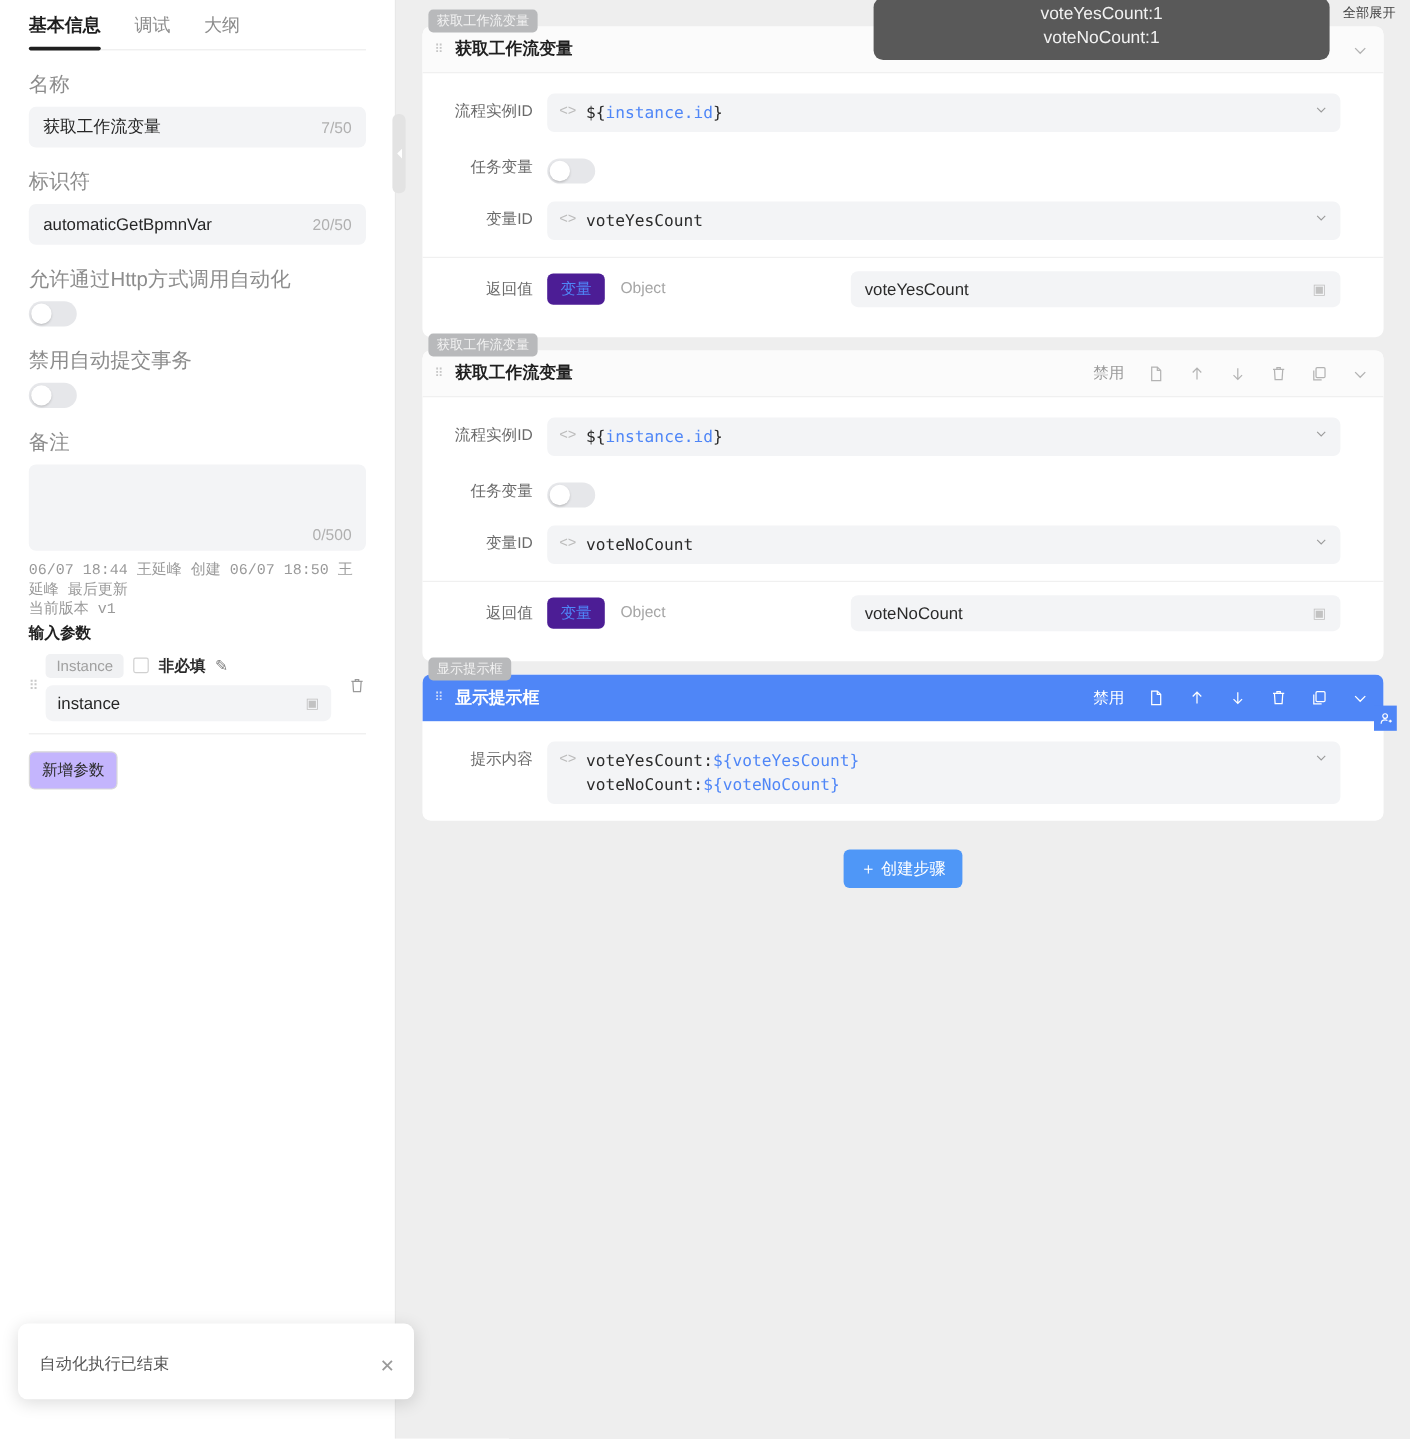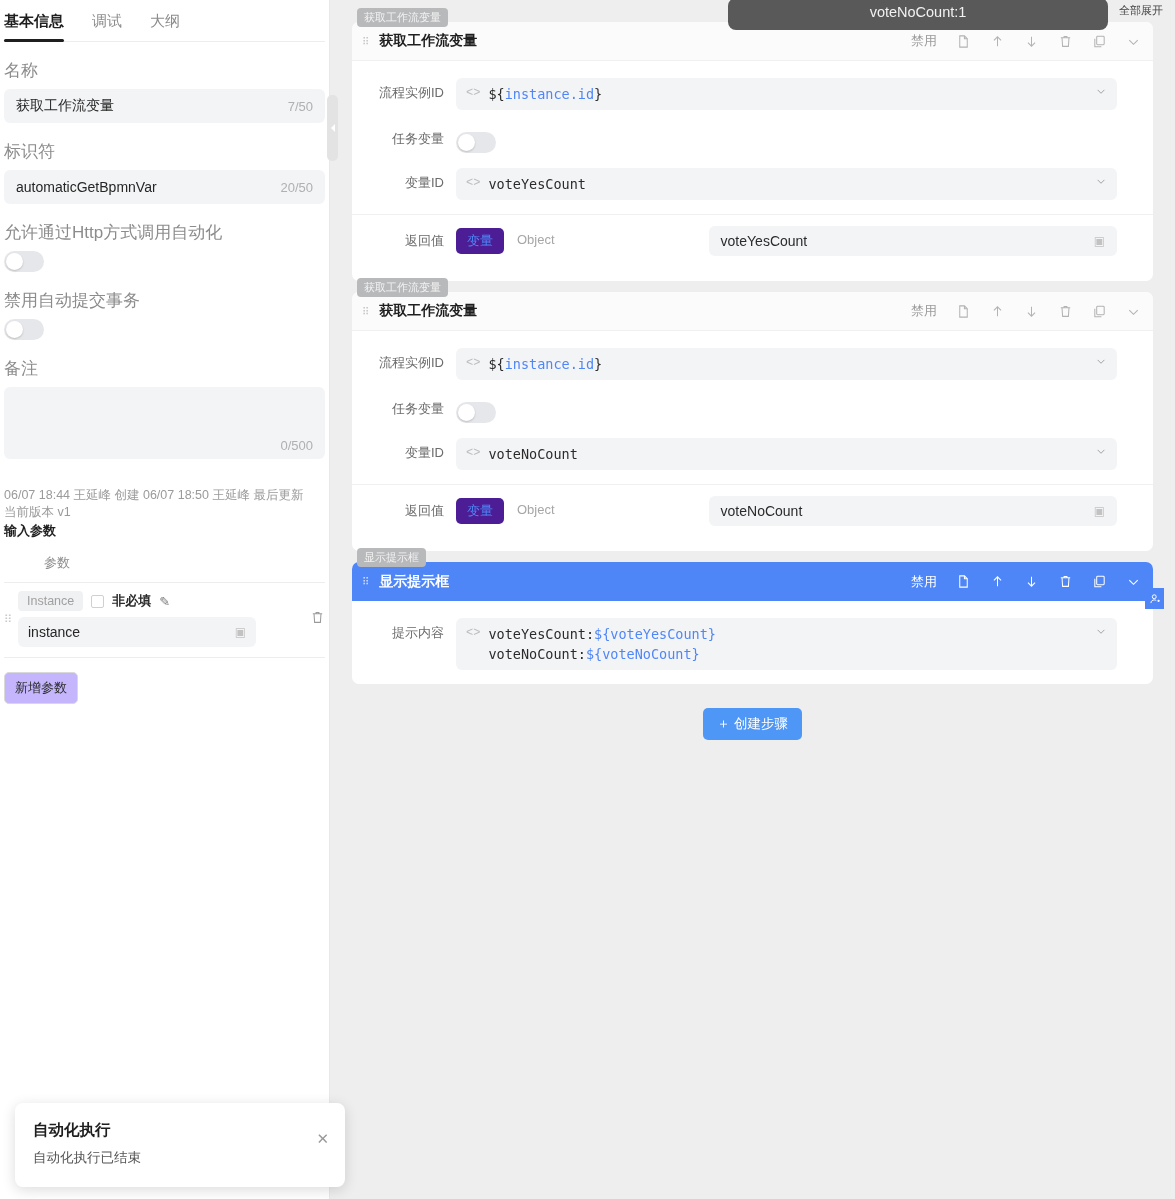--- a/index.html
+++ b/index.html
@@ -12,21 +12,21 @@
   }
   .app { position: relative; width: 1175px; height: 1199px; display: flex; }
 
   
   .sidebar {
     position: relative;
     width: 330px; height: 1199px;
     background: #ffffff;
     border-right: 1px solid #e8e8e8;
     flex: 0 0 330px;
-    padding: 0 4px;
+    padding: 0 24px;
   }
   .tabs { display: flex; gap: 28px; padding-top: 8px; border-bottom: 1px solid #ededed; }
   .tab { font-size: 15px; color: #8c8c8c; padding: 4px 0 10px; cursor: pointer; position: relative; }
   .tab.active { color: #1f1f1f; font-weight: bold; }
   .tab.active::after {
     content: ""; position: absolute; left: 0; right: 0; bottom: -1px;
     height: 3px; background: #1f1f1f; border-radius: 2px;
   }
   .field-label { font-size: 17px; color: #8c8c8c; margin: 17px 0 7px; }
   .input-box {
@@ -41,21 +41,21 @@
   }
   .textarea-box .counter { position: absolute; right: 12px; bottom: 6px; color: #b0b0b0; font-size: 13px; }
   .switch {
     width: 40px; height: 21px; border-radius: 11px; background: #e6e7ea;
     position: relative; cursor: pointer; margin-top: 4px;
   }
   .switch .knob {
     position: absolute; top: 2px; left: 2px; width: 17px; height: 17px;
     border-radius: 50%; background: #fff; box-shadow: 0 1px 2px rgba(0,0,0,.18);
   }
-  .meta { font-size: 12.5px; color: #9a9a9a; line-height: 16.5px; margin-top: 28px; }
+  .meta { font-size: 12.5px; color: #9a9a9a; line-height: 16.5px; margin-top: 8px; font-family: Liberation Mono, monospace; }
   .meta-line2 { font-size: 12.5px; color: #9a9a9a; }
   .section-title { font-size: 13px; color: #1f1f1f; font-weight: bold; margin-top: 2px; }
   .param-head { font-size: 13px; color: #8c8c8c; padding: 14px 0 10px 40px; border-bottom: 1px solid #ededed; }
   .param-row { display: flex; align-items: center; padding: 8px 0 10px; border-bottom: 1px solid #ededed; position: relative; }
   .drag-dots { width: 14px; color: #c9c9c9; font-size: 11px; line-height: 5px; letter-spacing: 1px; cursor: grab; }
   .param-main { flex: 1; }
   .param-top { display: flex; align-items: center; gap: 8px; margin-bottom: 6px; }
   .chip { background: #f0f1f3; color: #a0a0a0; font-size: 12.5px; border-radius: 4px; padding: 3px 9px; }
   .checkbox { width: 13px; height: 13px; border: 1px solid #d0d0d0; border-radius: 2px; background: #fff; cursor: pointer; }
   .req-label { font-size: 13px; color: #2b2b2b; font-weight: bold; }
@@ -226,21 +226,20 @@
       <span></span>
       <span class="counter">0/500</span>
     </div>
 
     <div class="meta">
       <div>06/07 18:44 王延峰 创建 06/07 18:50 王延峰 最后更新</div>
       <div class="meta-line2">当前版本 v1</div>
     </div>
     <div class="section-title">输入参数</div>
 
-    <div class="param-head">参数</div>
 
     <div class="param-row">
       <div class="drag-dots">⠿</div>
       <div class="param-main">
         <div class="param-top">
           <span class="chip">Instance</span>
           <span class="checkbox"></span>
           <span class="req-label">非必填</span>
           <span class="pencil">✎</span>
         </div>
@@ -518,23 +517,23 @@
             </svg>
         </div>
       </div>
 
       <div class="create-step-wrap">
         <button class="create-step">＋ 创建步骤</button>
       </div>
     </div>
 
     <div class="dark-tip">
+      <div>voteYesCount:1</div>
       <div>voteNoCount:1</div>
     </div>
   </section>
 
   <div class="notif">
-    <div class="notif-title">自动化执行</div>
     <div class="notif-body">自动化执行已结束</div>
     <div class="notif-close">✕</div>
   </div>
 
 </div>
 
 </body></html>

